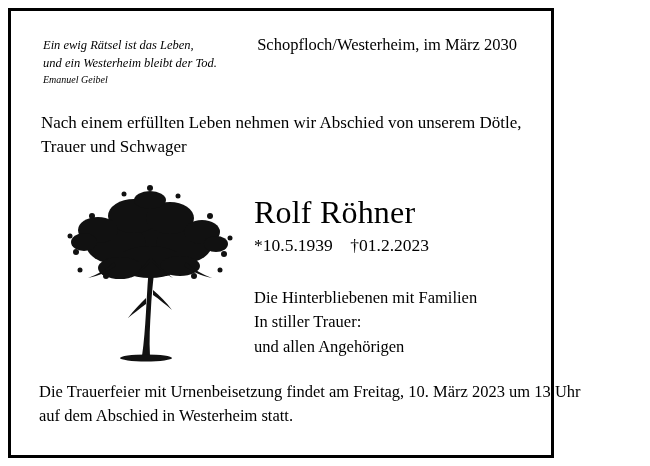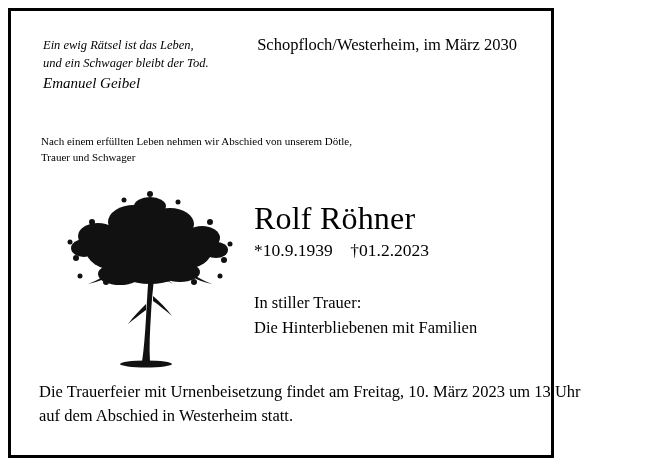--- a/index.html
+++ b/index.html
@@ -43,31 +43,31 @@
   }
   .quote {
     font-style: italic;
     font-size: 12.5px;
     line-height: 1.42;
     padding-top: 4px;
     padding-left: 4px;
   }
   .quote div { white-space: nowrap; }
   .quote .author {
-    font-size: 15px;
+    font-size: 10px;
   }
   .place-date {
     font-size: 16.5px;
     text-align: right;
     padding-top: 2px;
     padding-right: 6px;
   }
   .intro {
-    margin-top: 40px;
-    font-size: 11px;
+    margin-top: 24px;
+    font-size: 17px;
     line-height: 1.45;
     padding-left: 2px;
   }
   .intro div { white-space: nowrap; }
   .middle {
     margin-top: 16px;
     display: flex;
     align-items: flex-start;
   }
   .tree-wrap {
@@ -110,21 +110,21 @@
 </head>
 <body>
 
 <div class="page">
   <div class="frame">
     <div class="inner">
 
       <div class="top-row">
         <div class="quote">
           <div>Ein ewig Rätsel ist das Leben,</div>
-          <div>und ein Schwager bleibt der Tod.</div>
+          <div>und ein Westerheim bleibt der Tod.</div>
           <div class="author">Emanuel Geibel</div>
         </div>
         <div class="place-date">Schopfloch/Westerheim, im März 2030</div>
       </div>
 
       <div class="intro">
         <div>Nach einem erfüllten Leben nehmen wir Abschied von unserem Dötle,</div>
         <div>Trauer und Schwager</div>
       </div>
 
@@ -170,27 +170,28 @@
               <circle cx="26" cy="92" r="2.5"></circle>
               <circle cx="166" cy="92" r="2.5"></circle>
 
               <ellipse cx="92" cy="180" rx="26" ry="3.5"></ellipse>
             </g>
           </svg>
         </div>
         <div class="name-block">
           <div class="name">Rolf Röhner</div>
           <div class="dates">
-            <span>*10.9.1939</span>
+            <span>*10.5.1939</span>
             &nbsp;&nbsp;
             <span>†01.2.2023</span>
           </div>
           <div class="mourning">
+            <div>Die Hinterbliebenen mit Familien</div>
             <div>In stiller Trauer:</div>
-            <div>Die Hinterbliebenen mit Familien</div>
+            <div>und allen Angehörigen</div>
           </div>
         </div>
       </div>
 
       <div class="footer">
         <div>Die Trauerfeier mit Urnenbeisetzung findet am Freitag, 10. März 2023 um 13 Uhr</div>
         <div>auf dem Abschied in Westerheim statt.</div>
       </div>
 
     </div>

